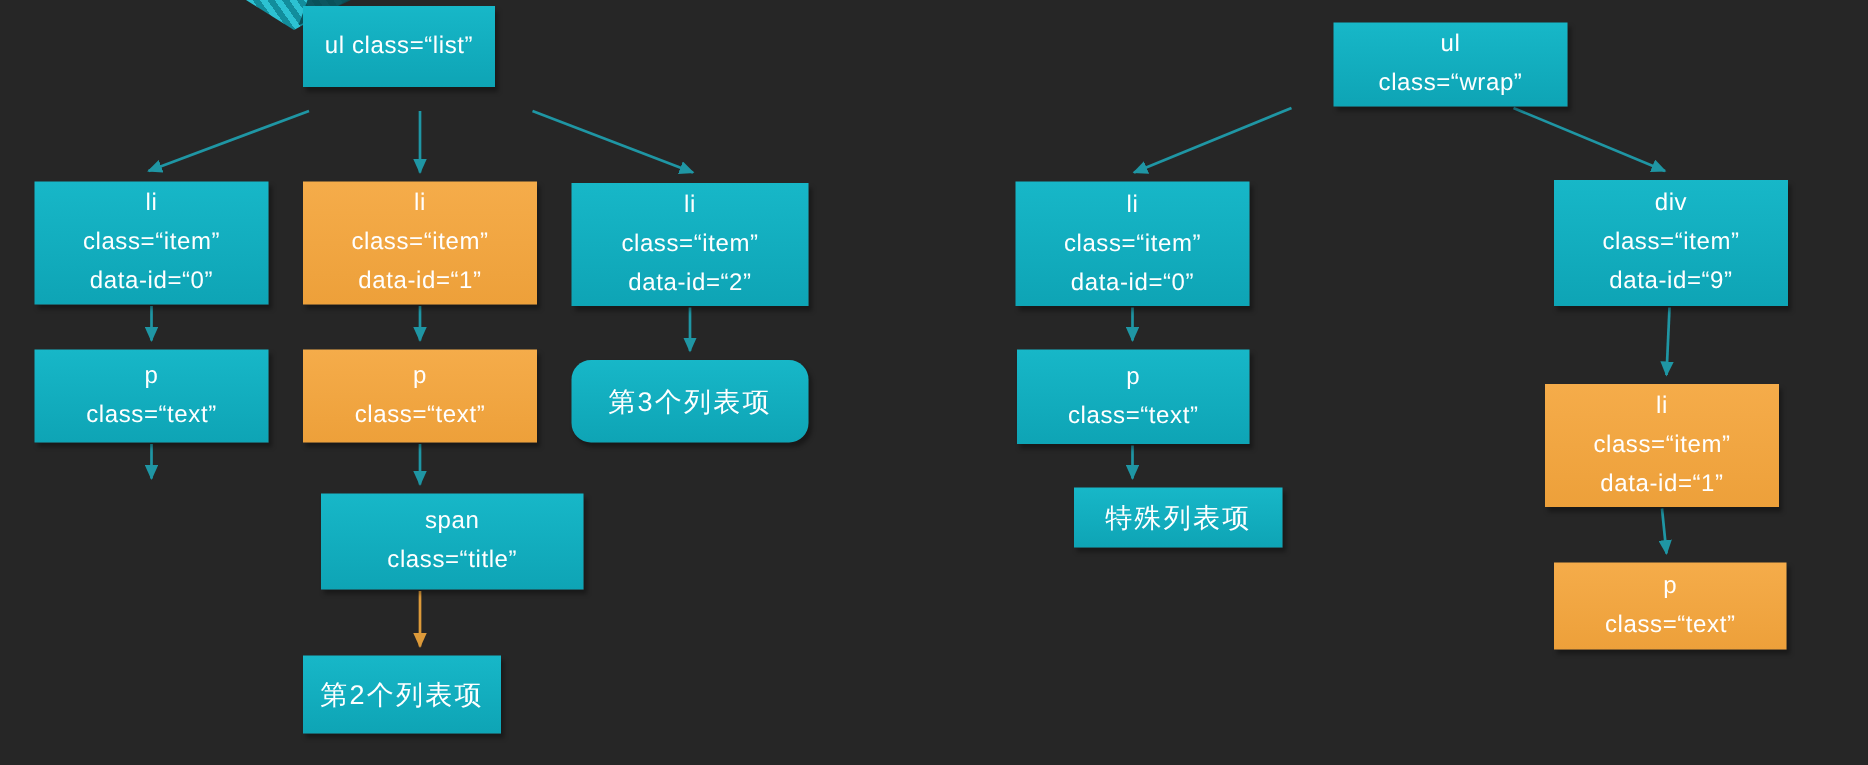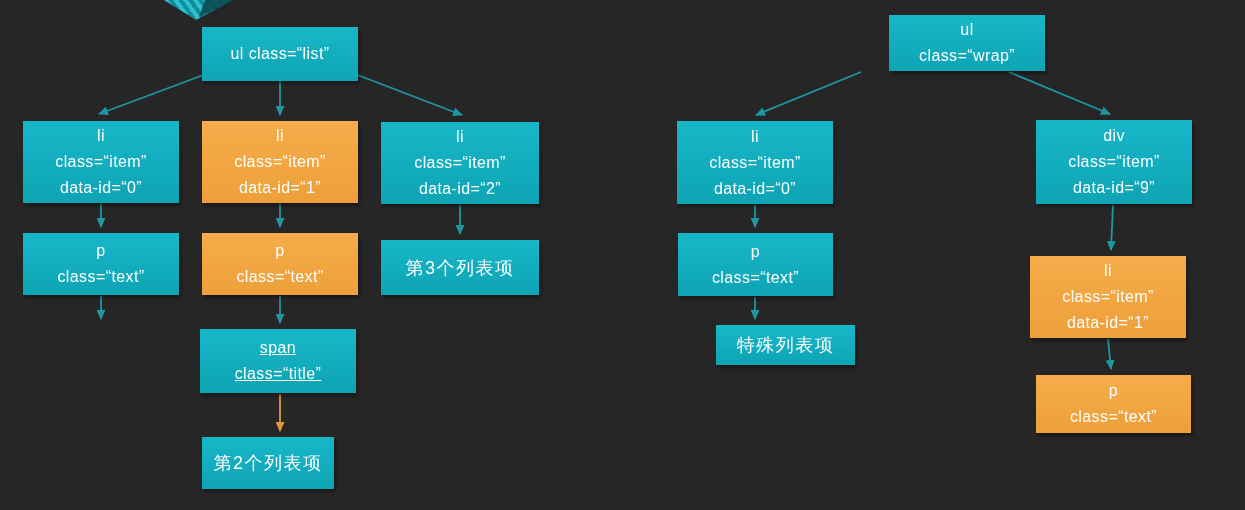--- a/index.html
+++ b/index.html
@@ -64,36 +64,36 @@
       <line x1="755" y1="205" x2="755" y2="227" marker-end="url(#mT)"></line>
       <line x1="755" y1="297" x2="755" y2="319" marker-end="url(#mT)"></line>
       <line x1="1113" y1="205" x2="1111" y2="250" marker-end="url(#mT)"></line>
       <line x1="1108" y1="339" x2="1111" y2="369" marker-end="url(#mT)"></line>
     </g>
     <g stroke="#dd9a3a" stroke-width="1.8" fill="none">
       <line x1="280" y1="394" x2="280" y2="431" marker-end="url(#mO)"></line>
     </g>
   </svg>
 
-  <div class="node teal code" style="left:202px;top:27px;width:156px;height:54px;">ul class=“list”</div>
+  <div class="node teal code" style="left:202px;top:4px;width:128px;height:54px;">ul class=“list”</div>
   <div class="node teal code" style="left:23px;top:121px;width:156px;height:82px;">li
 class=“item”
 data-id=“0”</div>
   <div class="node orange code" style="left:202px;top:121px;width:156px;height:82px;">li
 class=“item”
 data-id=“1”</div>
   <div class="node teal code" style="left:381px;top:122px;width:158px;height:82px;">li
 class=“item”
 data-id=“2”</div>
   <div class="node teal code" style="left:23px;top:233px;width:156px;height:62px;">p
 class=“text”</div>
   <div class="node orange code" style="left:202px;top:233px;width:156px;height:62px;">p
 class=“text”</div>
-  <div class="node teal cjk" style="left:381px;top:240px;width:158px;height:55px;">第3个列表项</div>
-  <div class="node teal code" style="left:200px;top:329px;width:156px;height:64px;text-decoration:underline;">span
+  <div class="node teal cjk" style="left:381px;top:240px;width:158px;height:55px;border-radius:13px;">第3个列表项</div>
+  <div class="node teal code" style="left:214px;top:329px;width:175px;height:64px;">span
 class=“title”</div>
   <div class="node teal cjk" style="left:202px;top:437px;width:132px;height:52px;">第2个列表项</div>
 
   <div class="node teal code" style="left:857px;top:15px;width:156px;height:56px;margin-left:32px;">ul
 class=“wrap”</div>
   <div class="node teal code" style="left:677px;top:121px;width:156px;height:83px;">li
 class=“item”
 data-id=“0”</div>
   <div class="node teal code" style="left:1036px;top:120px;width:156px;height:84px;">div
 class=“item”

